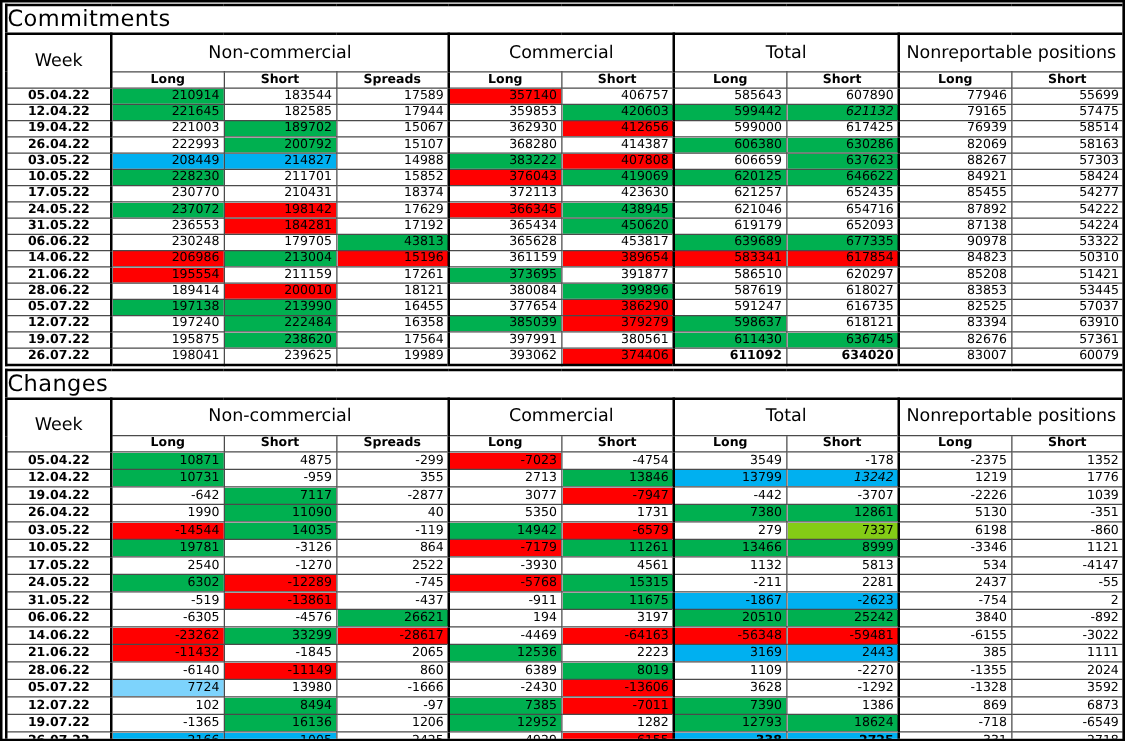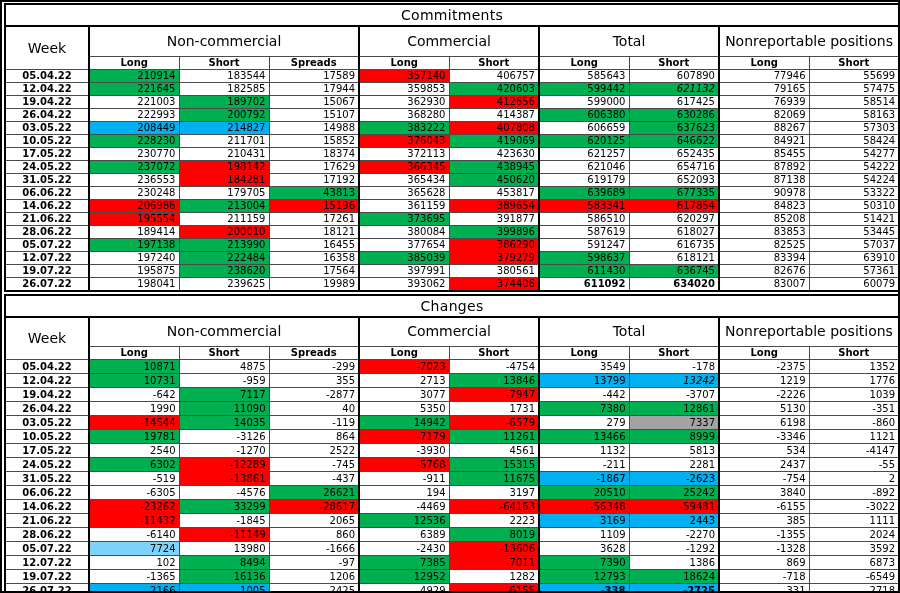--- a/index.html
+++ b/index.html
@@ -24,22 +24,22 @@
   }
   .section-changes table, section + section table { margin-top: 2px; }
   td {
     border: 1px solid #4a4a4a;
     overflow: hidden;
     white-space: nowrap;
     color: #000;
   }
   .title-cell {
     height: 22px;
-    font-size: 14px;
-    text-align: center;
+    font-size: 18px;
+    text-align: left;
     font-weight: 400;
     border-bottom: 2px solid #000;
     letter-spacing: 0.3px;
   }
   .week-head {
     font-size: 14px;
     text-align: center;
     font-weight: 400;
     vertical-align: middle;
   }
@@ -406,21 +406,21 @@
             <td class="num-cell">-351</td>
           </tr>
           <tr>
             <td class="week-cell sep-r">03.05.22</td>
             <td class="num-cell" style="background: rgb(255, 0, 0);">-14544</td>
             <td class="num-cell" style="background: rgb(0, 176, 80);">14035</td>
             <td class="num-cell sep-r">-119</td>
             <td class="num-cell" style="background: rgb(0, 176, 80);">14942</td>
             <td class="num-cell sep-r" style="background: rgb(255, 0, 0);">-6579</td>
             <td class="num-cell">279</td>
-            <td class="num-cell sep-r" style="background: #a3a3a3;">7337</td>
+            <td class="num-cell sep-r" style="background: #84cc16;">7337</td>
             <td class="num-cell">6198</td>
             <td class="num-cell">-860</td>
           </tr>
           <tr>
             <td class="week-cell sep-r">10.05.22</td>
             <td class="num-cell" style="background: rgb(0, 176, 80);">19781</td>
             <td class="num-cell">-3126</td>
             <td class="num-cell sep-r">864</td>
             <td class="num-cell" style="background: rgb(255, 0, 0);">-7179</td>
             <td class="num-cell sep-r" style="background: rgb(0, 176, 80);">11261</td>

